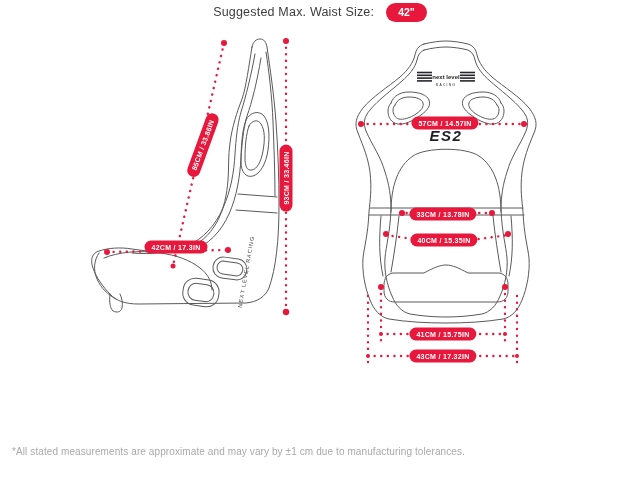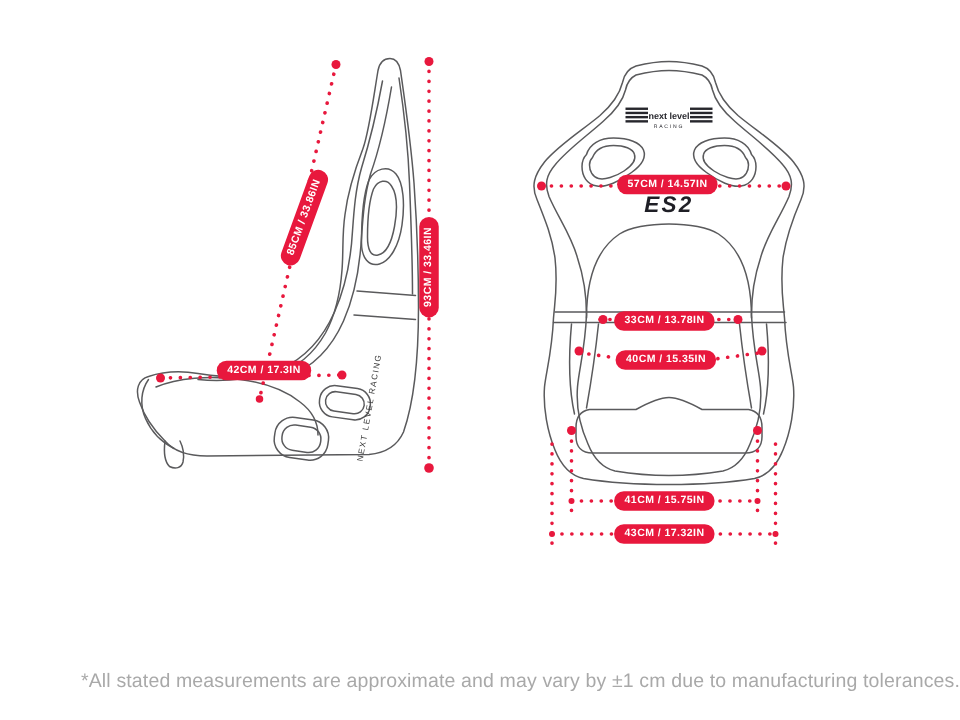--- a/index.html
+++ b/index.html
@@ -22,22 +22,22 @@
   .footer-row{
     position:absolute;left:0;right:0;top:402;height:24px;
     display:flex;align-items:center;justify-content:center;gap:12px;
   }
   .waist-label{font-size:12.5px;color:#3d3d3d;letter-spacing:.2px;}
   .waist-pill{
     background:#E8183D;color:#fff;font-weight:bold;font-size:10.5px;
     padding:3px 12px 4px;border-radius:11px;
   }
   .footnote{
-    position:absolute;left:0;right:0;top:446px;text-align:right;
-    font-size:13px;color:#A9A9A9;letter-spacing:.1px;
+    position:absolute;left:0;right:0;top:446px;text-align:left;
+    font-size:10px;color:#A9A9A9;letter-spacing:.1px;padding-left:12px;
   }
   .brand-svg-text{font-family:"Liberation Sans",sans-serif;}
 </style>
 </head>
 <body>
 
 <div class="stage">
 
   <svg width="640" height="480" viewBox="0 0 640 480">
 
@@ -201,16 +201,20 @@
   <div class="pill" style="left:203px;top:145px;--r:-70deg;">85CM / 33.86IN</div>
   <div class="pill" style="left:286px;top:178px;--r:-90deg;">93CM / 33.46IN</div>
   <div class="pill" style="left:176px;top:247px;">42CM / 17.3IN</div>
 
   <div class="pill" style="left:445px;top:123px;">57CM / 14.57IN</div>
   <div class="pill" style="left:443px;top:214px;">33CM / 13.78IN</div>
   <div class="pill" style="left:444px;top:240px;">40CM / 15.35IN</div>
   <div class="pill" style="left:443px;top:334px;">41CM / 15.75IN</div>
   <div class="pill" style="left:443px;top:356px;">43CM / 17.32IN</div>
 
+  <div class="footer-row">
+    <span class="waist-label">Suggested Max. Waist Size:</span>
+    <span class="waist-pill">42"</span>
+  </div>
 
   <div class="footnote">*All stated measurements are approximate and may vary by ±1 cm due to manufacturing tolerances.</div>
 
 </div>
 
 </body></html>

